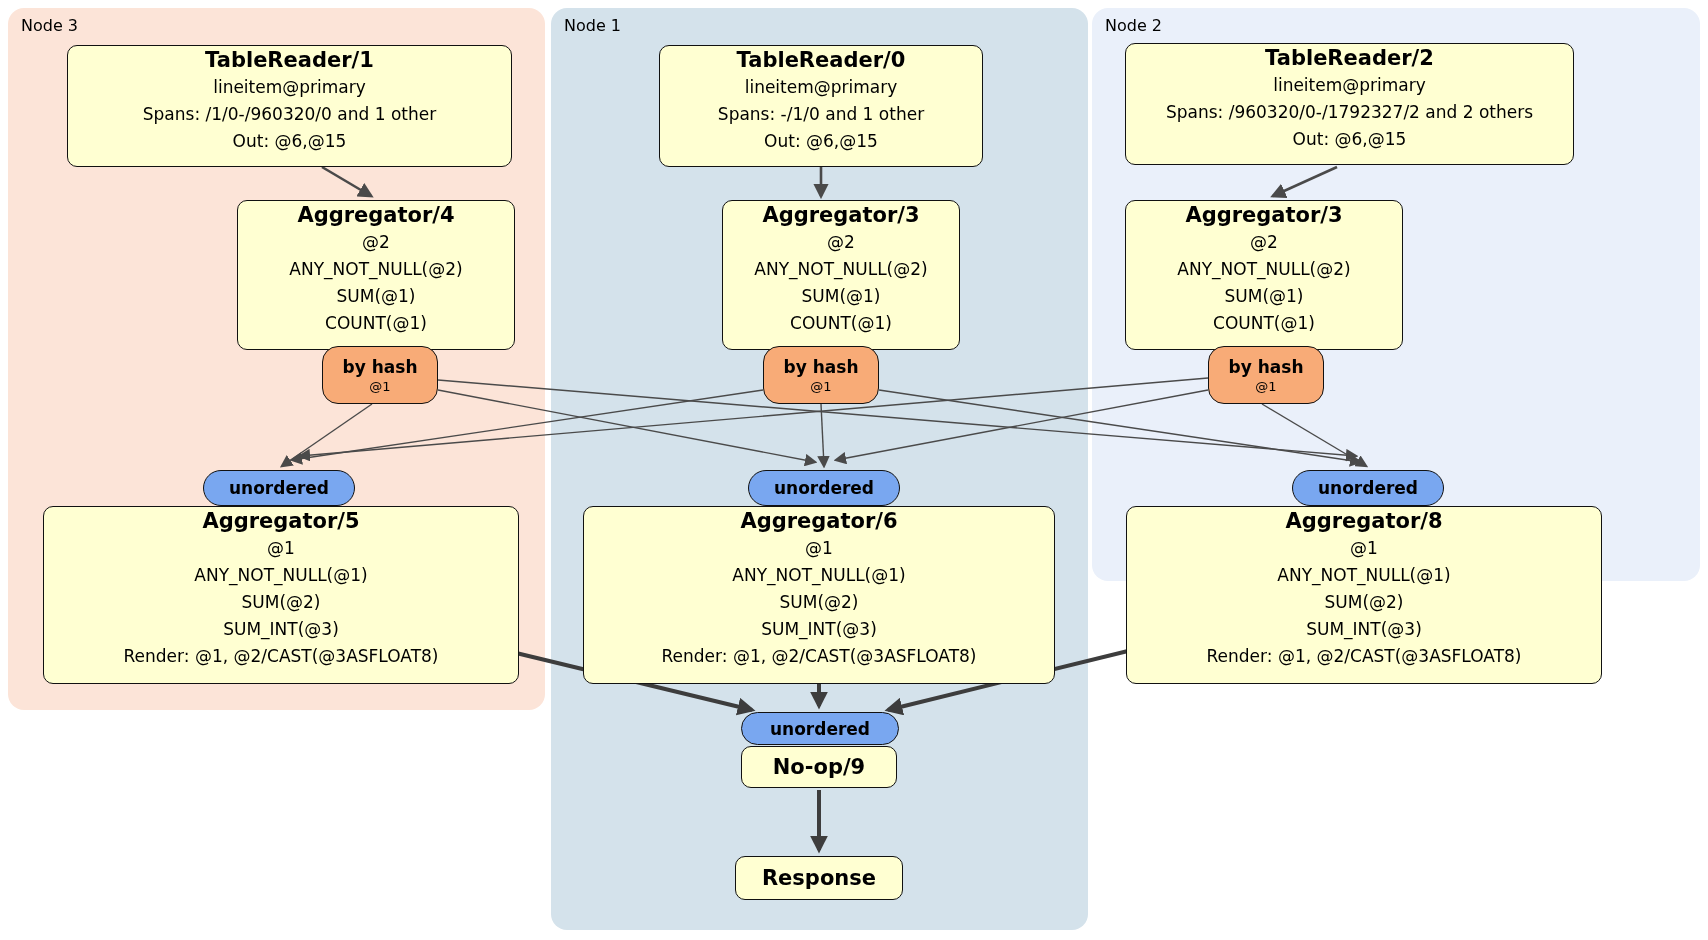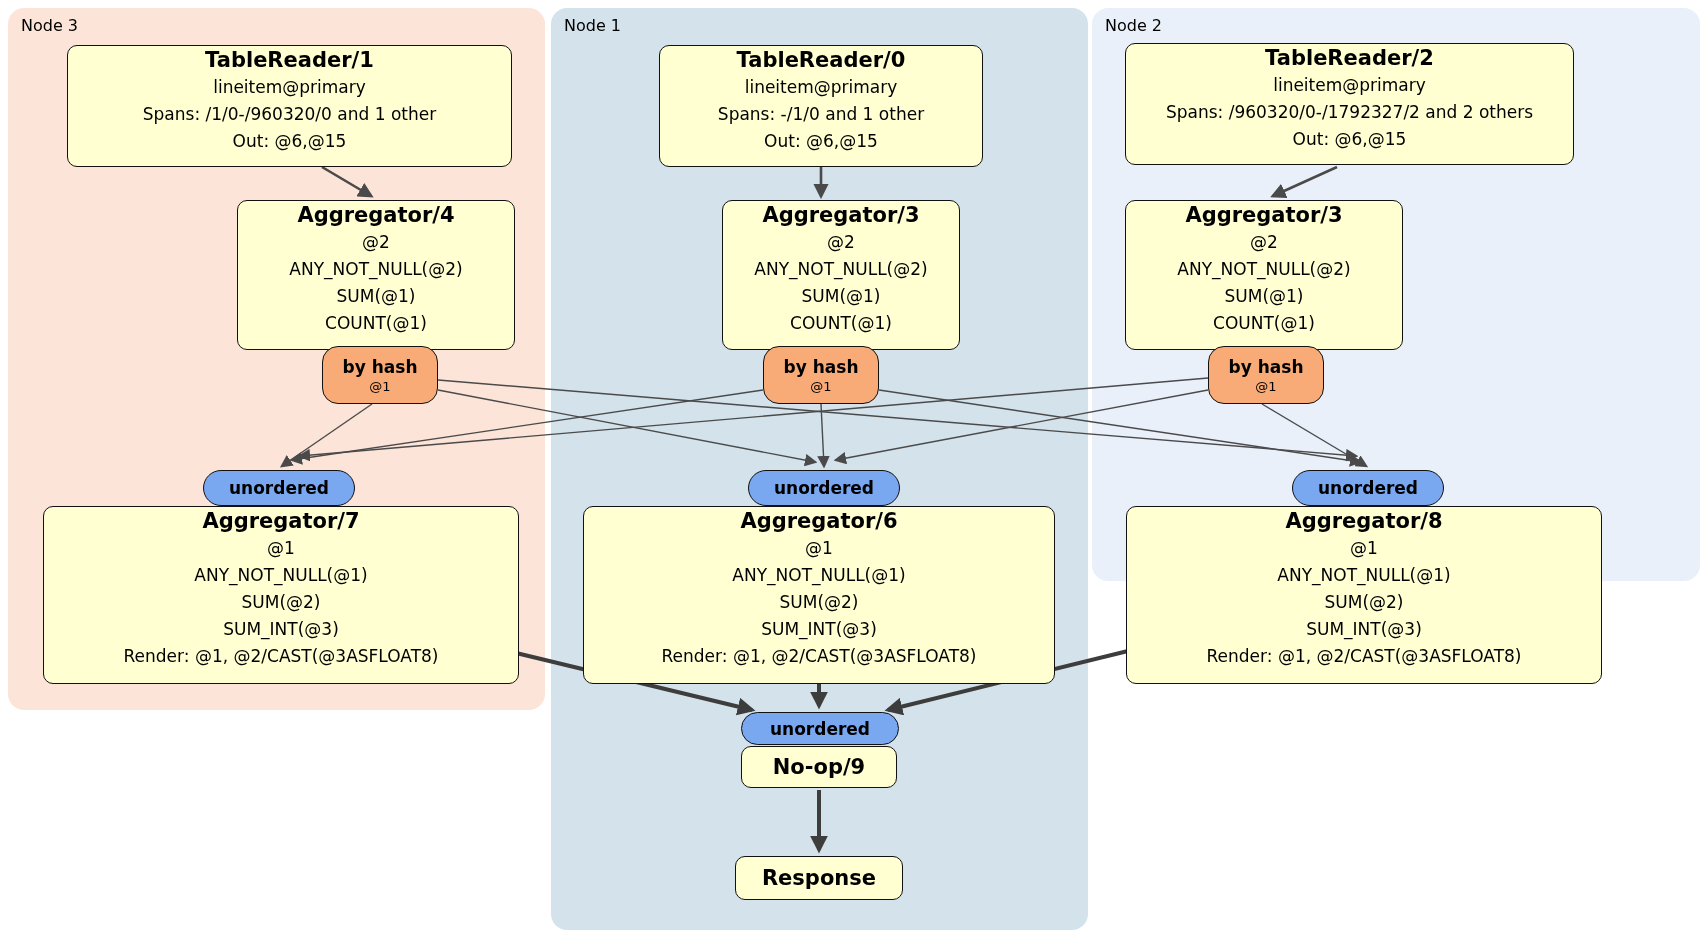--- a/index.html
+++ b/index.html
@@ -112,21 +112,21 @@
     <div class="pline">COUNT(@1)</div>
   </div>
   <div class="router" id="rt3">
     <div class="rlabel">by hash</div>
     <div class="rdetail">@1</div>
   </div>
   <div class="stream" id="st3">
     <span>unordered</span>
   </div>
   <div class="pbox" id="ag7">
-    <div class="ptitle">Aggregator/7</div>
+    <div class="ptitle">Aggregator/5</div>
     <div class="pline">@1</div>
     <div class="pline">ANY_NOT_NULL(@1)</div>
     <div class="pline">SUM(@2)</div>
     <div class="pline">SUM_INT(@3)</div>
     <div class="pline">Render: @1, @2/CAST(@3ASFLOAT8)</div>
   </div>
 
   <div class="pbox" id="tr0">
     <div class="ptitle">TableReader/0</div>
     <div class="pline">lineitem@primary</div>

